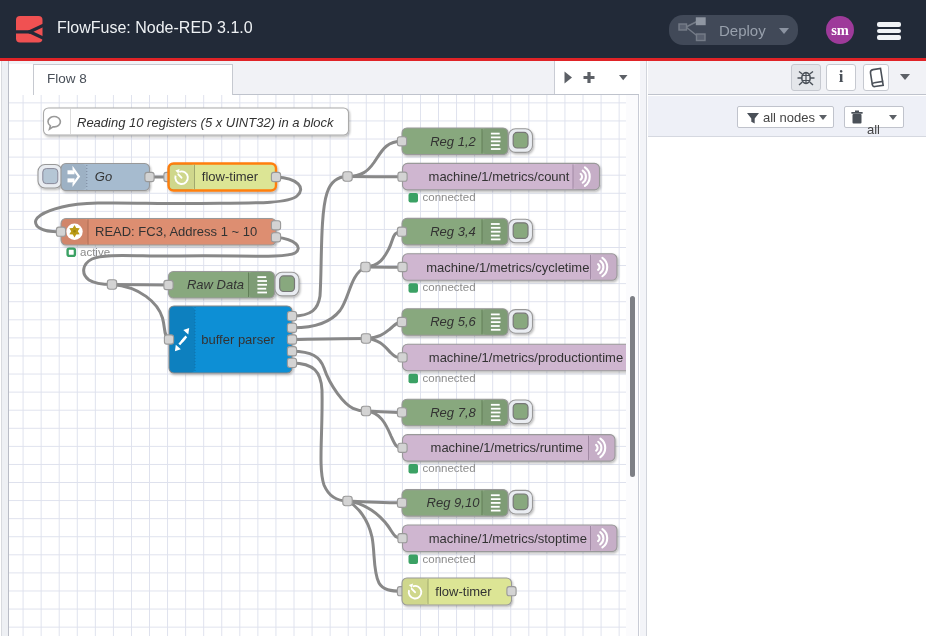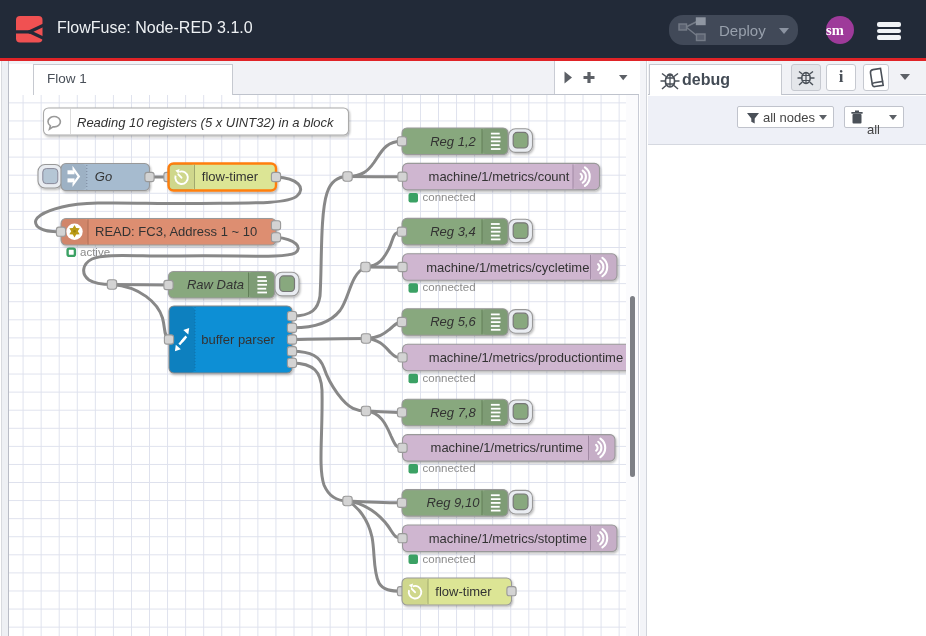--- a/index.html
+++ b/index.html
@@ -3,21 +3,21 @@
 <style>
 * { margin:0; padding:0; box-sizing:border-box; }
 body { width:926px; height:636px; overflow:hidden; font-family:"Liberation Sans", sans-serif; background:#fff; position:relative; }
 #header { position:absolute; left:0; top:0; width:926px; height:58px; background:#222a38; }
 #redline { position:absolute; left:0; top:58px; width:926px; height:2.6px; background:#e02327; }
 #logo { position:absolute; left:16px; top:16px; }
 #title { position:absolute; left:57px; top:19px; color:#eef1f4; font-size:16px; }
 #deploy { position:absolute; left:669px; top:15px; width:129px; height:30px; background:#414958;border-radius:14px; }
 #deploy .txt { position:absolute; left:50px; top:7px; font-size:15px; color:#98a0ac; }
 #deploy .caret { position:absolute; left:110px; top:13px; width:0; height:0; border-left:5.5px solid transparent; border-right:5.5px solid transparent; border-top:6px solid #8b93a1; }
-#avatar { position:absolute; left:826px; top:16px; width:28px; height:28px; border-radius:50%; background:#9e3a9a; color:#fff; font-family:"Liberation Serif", serif; font-weight:bold; font-size:14.5px; line-height:28px; }
+#avatar { position:absolute; left:826px; top:16px; width:28px; height:28px; border-radius:50%; background:#9e3a9a; color:#fff; font-family:"Liberation Serif", serif; font-weight:bold; font-size:14.5px; text-align:center; line-height:28px; }
 #burger div { position:absolute; left:877px; width:24px; height:4.6px; background:#f0f3f6; border-radius:2px; }
 
 #gutter { position:absolute; left:0; top:61px; width:9px; height:575px; background:#eef0f4; border-right:1px solid #b9bcc6; }
 #gutter .inner { position:absolute; left:0; top:0; width:2px; height:575px; background:#fff; border-right:1px solid #d8dadf; }
 
 #wstabs { position:absolute; left:9px; top:61px; width:630px; height:34px; background:#f1f2f6; border-bottom:1px solid #bfc3cc; }
 #tab1 { position:absolute; left:24px; top:3px; width:200px; height:31px; background:#fff; border:1px solid #c6c9d0; border-bottom:none; }
 #tab1 span { position:absolute; left:13px; top:6px; font-size:13.5px; color:#484f58; }
 #tabbtns { position:absolute; left:545px; top:0; width:85px; height:33px; background:#fff; border-left:1px solid #c9ccd4; }
 
@@ -29,21 +29,21 @@
 #sbtrack { position:absolute; left:626px; top:95px; width:13px; height:541px; background:#fbfbfd; border-right:1px solid #c9ccd6; }
 #sbthumb { position:absolute; left:629.5px; top:296px; width:5px; height:181px; background:#7d7f85; border-radius:2.5px; }
 
 #sep { position:absolute; left:640px; top:61px; width:7px; height:575px; background:#f3f4f8; border-right:1px solid #d2d5dc; }
 
 #sidebar { position:absolute; left:648px; top:61px; width:278px; height:575px; background:#fff; }
 #sbtabs { position:absolute; left:0; top:0; width:278px; height:34px; background:#f1f2f6; border-bottom:1px solid #bfc3cc; }
 #dbgtab { position:absolute; left:1px; top:3px; width:133px; height:31px; background:#fff; border:1px solid #c6c9d0; border-bottom:none; }
 #dbgtab span { position:absolute; left:32px; top:6px; font-size:16px; font-weight:bold; color:#434b55; }
 .sbbtn { position:absolute; top:3px; height:27px; background:#fff; border:1px solid #c6c9d0; border-radius:3px; }
-#filterrow { position:absolute; left:0; top:35px; width:278px; height:49px; background:#eef0f7; border-bottom:1px solid #d5d8e0; }
+#filterrow { position:absolute; left:0; top:35px; width:278px; height:41px; background:#eef0f7; border-bottom:1px solid #d5d8e0; }
 .frbtn { position:absolute; top:10px; height:22px; background:#fff; border:1px solid #c0c3cc; border-radius:2px; font-size:13px; color:#444; }
 </style></head>
 <body>
 <div id="header"></div>
 <div id="redline"></div>
 <svg id="logo" width="27" height="27" viewBox="0 0 27 27">
 <rect x="0" y="0" width="26.5" height="26.5" rx="4" fill="#f05152"></rect>
 <g stroke="#222a38" stroke-width="3.2" fill="none" stroke-linecap="round">
 <path d="M-0.5,15.8 L13.7,15.8"></path>
 <path d="M13.7,15.8 L27,9.4"></path>
@@ -69,21 +69,21 @@
     <div style="top:28.7px"></div>
     <div style="top:35.4px"></div>
   </div>
 
 <div id="gutter">
     <div class="inner"></div>
   </div>
 <div id="wstabs">
 <div style="position:absolute;left:0;top:3px;width:24px;height:31px;background:#fff;"></div>
 <div id="tab1">
-      <span>Flow 1</span>
+      <span>Flow 8</span>
     </div>
 <div id="tabbtns">
 <svg width="85" height="34" viewBox="0 0 85 34">
 <path d="M9.5,10.5 L9.5,22.5 L17,16.5 Z" fill="#5c6066"></path>
 <path d="M34,11 L34,22 M28.5,16.5 L39.5,16.5" stroke="#5c6066" stroke-width="3.2"></path>
 <path d="M64,14 L72.5,14 L68.2,19.3 Z" fill="#5c6066"></path>
 </svg>
 </div>
 </div>
 <div id="chart"></div>
@@ -355,31 +355,20 @@
 <rect x="360.8" y="262.3" width="9.4" height="9.4" rx="2.6" fill="#d3d3d3" stroke="#999" stroke-width="1.1"></rect>
 <rect x="361.3" y="333.8" width="9.4" height="9.4" rx="2.6" fill="#d3d3d3" stroke="#999" stroke-width="1.1"></rect>
 <rect x="361.3" y="406.3" width="9.4" height="9.4" rx="2.6" fill="#d3d3d3" stroke="#999" stroke-width="1.1"></rect>
 <rect x="342.8" y="496.3" width="9.4" height="9.4" rx="2.6" fill="#d3d3d3" stroke="#999" stroke-width="1.1"></rect>
 </svg>
 <div id="sbtrack"></div>
 <div id="sbthumb"></div>
 <div id="sep"></div>
 <div id="sidebar">
 <div id="sbtabs">
-<div id="dbgtab">
-<svg width="30" height="29" viewBox="0 0 30 29" style="position:absolute;left:4px;top:0">
-<g fill="none" stroke="#4a5058" stroke-width="1.7">
-<ellipse cx="16" cy="16" rx="4.6" ry="6"></ellipse>
-<path d="M16,10 L16,22 M11.5,13 L20.5,13 M11.4,19 L20.6,19" stroke-width="1.3"></path>
-<path d="M12,11.5 L8,8.5 M20,11.5 L24,8.5 M11.4,16 L6.5,16 M20.6,16 L25.5,16 M12,20.5 L8,24 M20,20.5 L24,24" stroke-width="1.5"></path>
-<path d="M13.5,10.5 a3,3 0 0 1 5,0" fill="#4a5058"></path>
-</g>
-</svg>
-<span>debug</span>
-</div>
 <div class="sbbtn" style="left:143px;width:30px;background:#e4e6ea;">
 <svg width="28" height="25" viewBox="0 0 28 25">
 <g fill="none" stroke="#4a5058" stroke-width="1.6">
 <ellipse cx="14" cy="13" rx="4.2" ry="5.4"></ellipse>
 <path d="M14,7.6 L14,18.4 M10,10.5 L18,10.5 M9.9,15.5 L18.1,15.5" stroke-width="1.2"></path>
 <path d="M10.3,9 L7,6.5 M17.7,9 L21,6.5 M9.8,13 L5.5,13 M18.2,13 L22.5,13 M10.3,17 L7,20 M17.7,17 L21,20" stroke-width="1.4"></path>
 </g>
 </svg>
 </div>
 <div class="sbbtn" style="left:178px;width:30px;">

